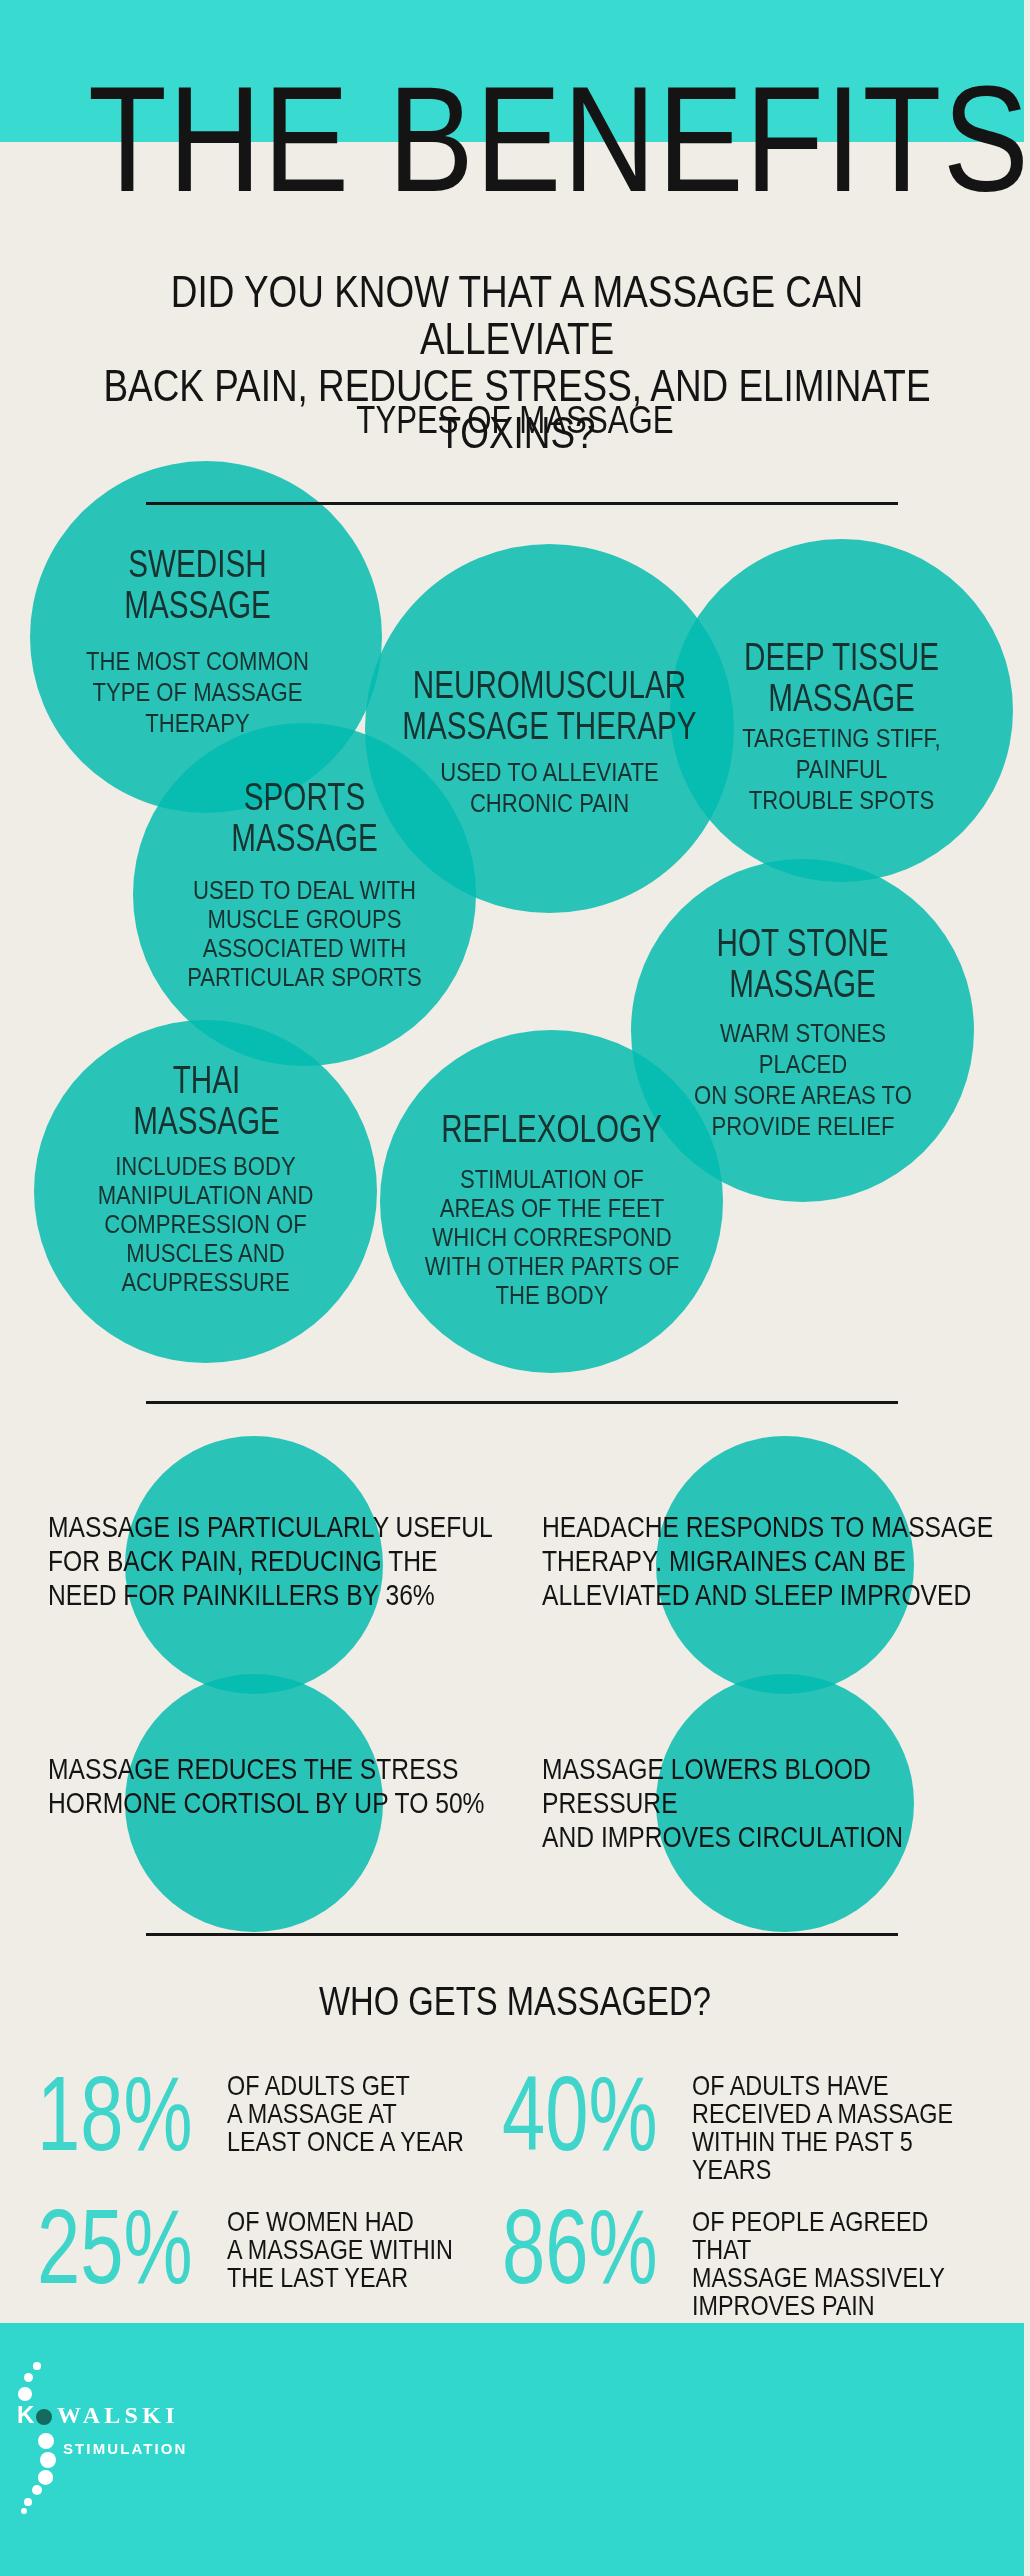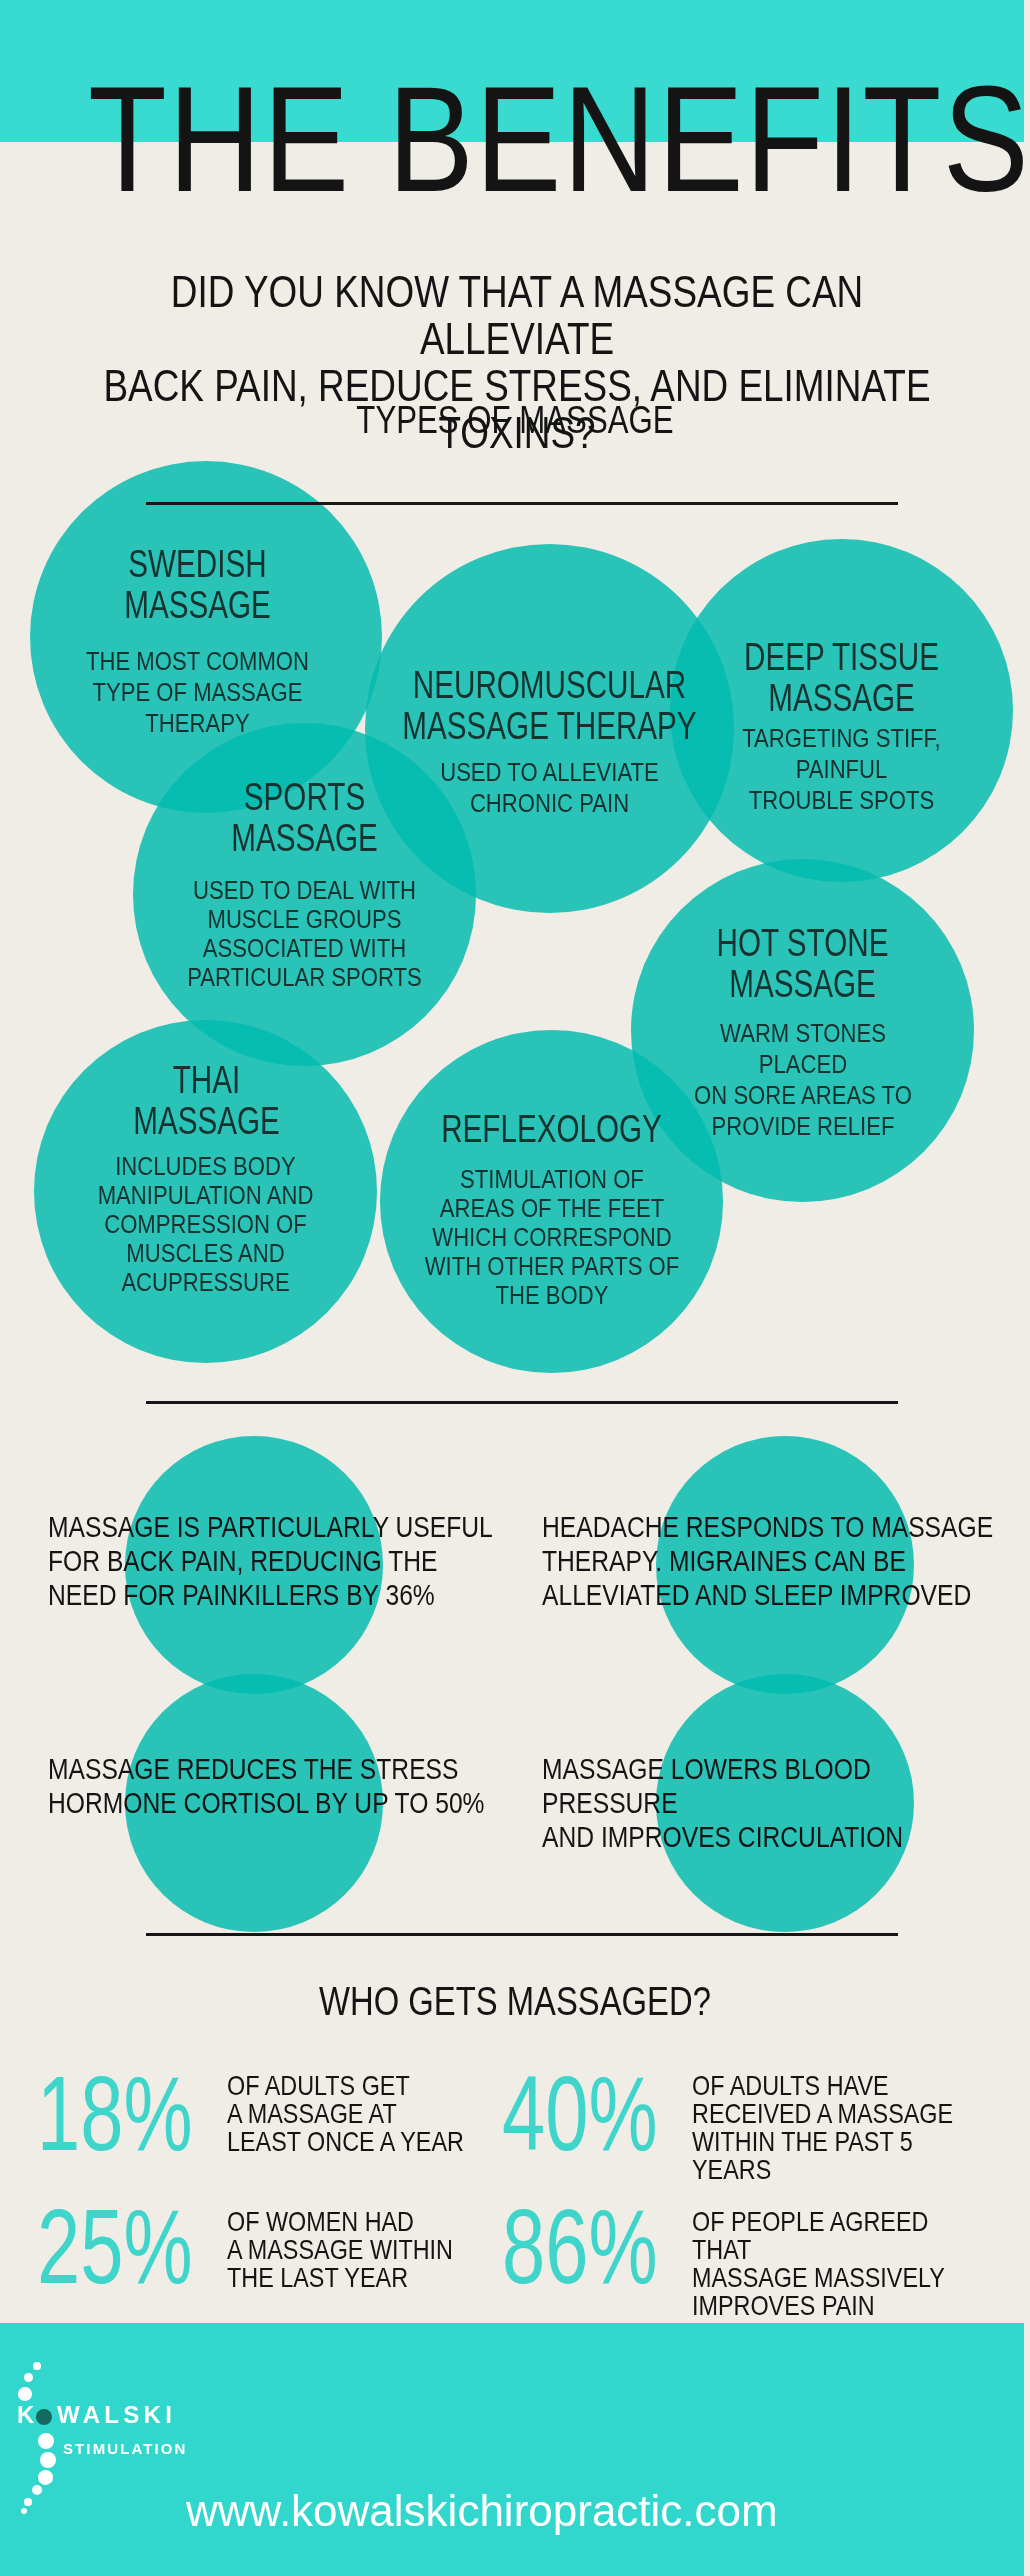--- a/index.html
+++ b/index.html
@@ -154,20 +154,19 @@
       <span class="dot" style="left:18px;top:34px;width:13.7px;height:13.7px;"></span>
       <span class="dot" style="left:38px;top:80px;width:16.3px;height:16.3px;"></span>
       <span class="dot" style="left:40px;top:99px;width:16.3px;height:16.3px;"></span>
       <span class="dot" style="left:38px;top:117px;width:14.6px;height:14.6px;"></span>
       <span class="dot" style="left:32px;top:132px;width:10.3px;height:10.3px;"></span>
       <span class="dot" style="left:24px;top:145px;width:7.7px;height:7.7px;"></span>
       <span class="dot" style="left:20.6px;top:155px;width:6px;height:6px;"></span>
     </span>
     <span class="abs brand" style="left:17px;top:50px;">K</span>
     <span class="abs" style="left:36px;top:56px;width:16.3px;height:16.3px;border-radius:50%;background:#15695F;"></span>
-    <span class="abs brand" style="left:57px;top:50px;letter-spacing:4.3px;">WALSKI</span>
+    <span class="abs brand" style="left:57px;top:50px;letter-spacing:4.3px;font-family:Liberation Serif, serif;">WALSKI</span>
     <span class="abs brandsub" style="left:63px;top:88px;">STIMULATION</span>
   </div>
 
-  <div class="abs site nowrap" style="left:186px;top:2487px;">www.kowalskichiropractic.com</div>
 
 </div>
 
 
 </body></html>

